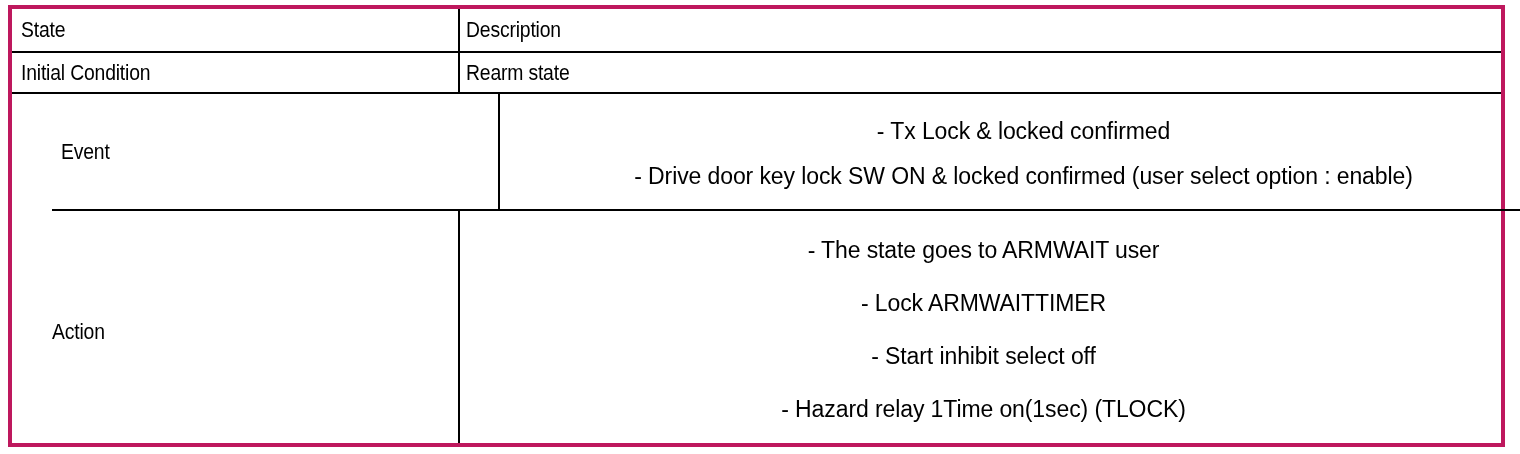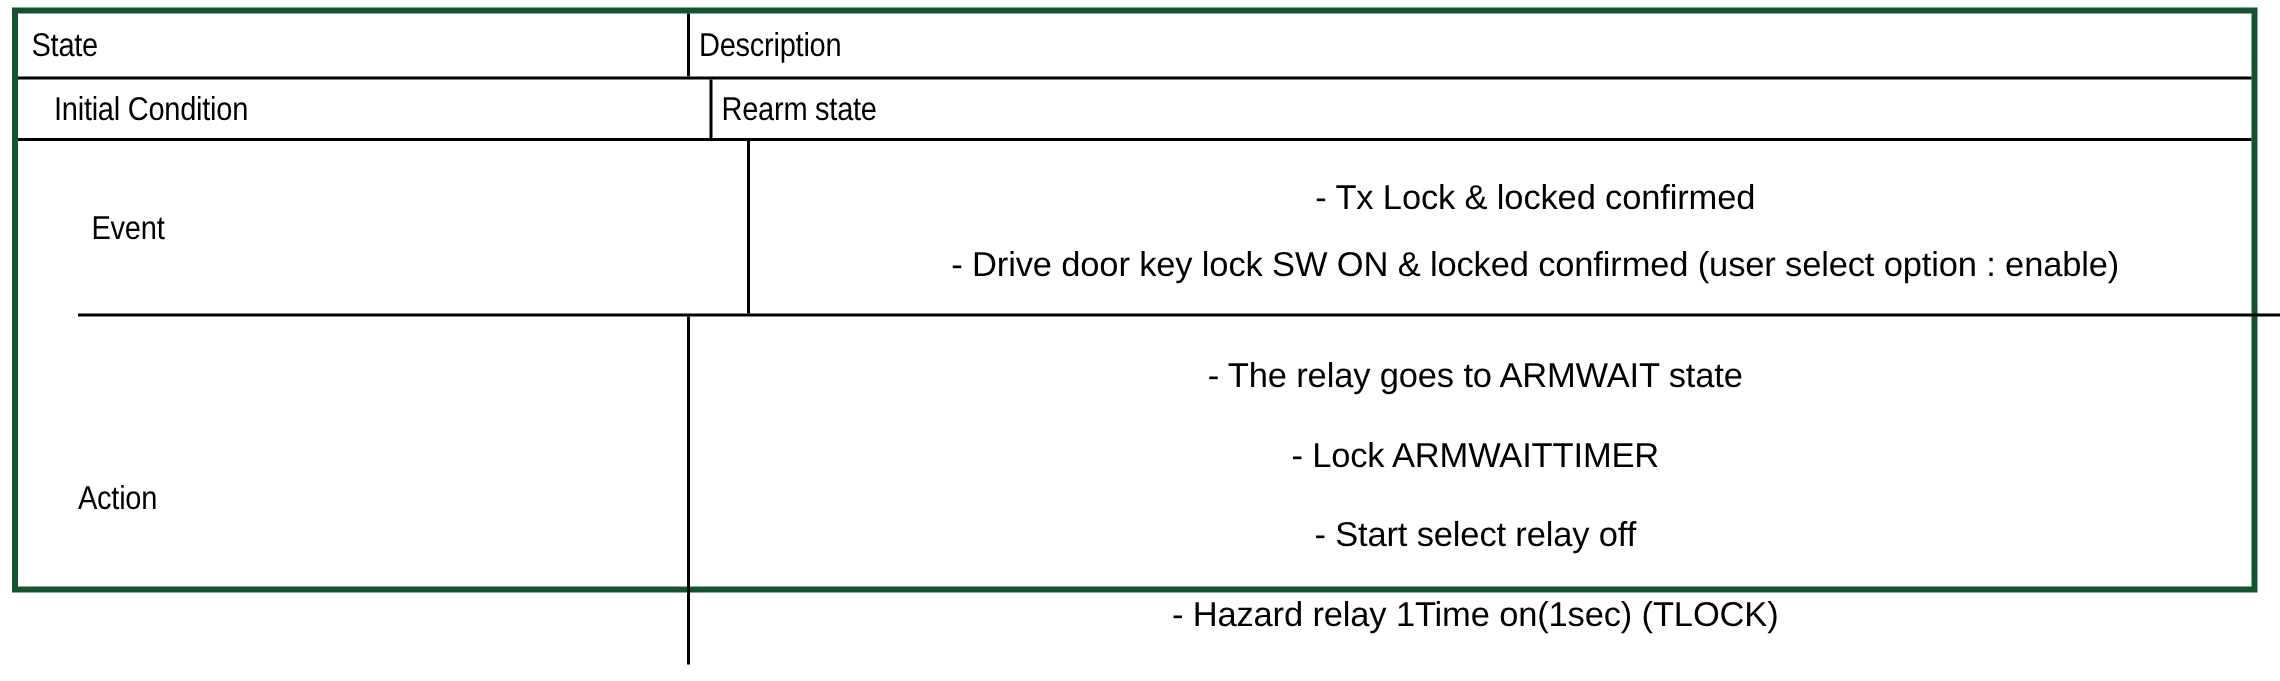--- a/index.html
+++ b/index.html
@@ -21,39 +21,39 @@
     height: 454px;
     background: #ffffff;
   }
 
   
   .state-table {
     position: absolute;
     left: 8px;
     top: 5px;
     width: 1497px;
-    height: 390px;
+    height: 442px;
     box-sizing: border-box;
-    border: 4px solid #14532d;
+    border: 4px solid #be185d;
     border-collapse: collapse;
     background: #ffffff;
   }
 
   .row {
     display: flex;
     box-sizing: border-box;
     width: 100%;
     border-bottom: 2px solid #000000;
   }
   .row:last-child {
     border-bottom: none;
   }
 
   .row-header   { height: 44px; }
-  .row-initial  { height: 41px; padding-left: 15px; }
+  .row-initial  { height: 41px; }
   .row-event    { height: 117px; margin-left: 40px; }
   .row-action   { height: 232px; }
 
   .cell-state {
     box-sizing: border-box;
     width: 448px;
     flex: 0 0 448px;
     border-right: 2px solid #000000;
     display: flex;
     align-items: center;
@@ -148,22 +148,22 @@
         </div>
       </div>
     </div>
 
     <div class="row row-action">
       <div class="cell-state align-action">
         <span class="label">Action</span>
       </div>
       <div class="cell-desc">
         <div class="bullets">
-          <div class="bullet">-  The relay goes to ARMWAIT state</div>
+          <div class="bullet">-  The state goes to ARMWAIT user</div>
           <div class="bullet">-  Lock ARMWAITTIMER</div>
-          <div class="bullet">-  Start select relay off</div>
+          <div class="bullet">-  Start inhibit select off</div>
           <div class="bullet">-  Hazard relay 1Time on(1sec) (TLOCK)</div>
         </div>
       </div>
     </div>
 
   </div>
 </div>
 
 </body></html>

